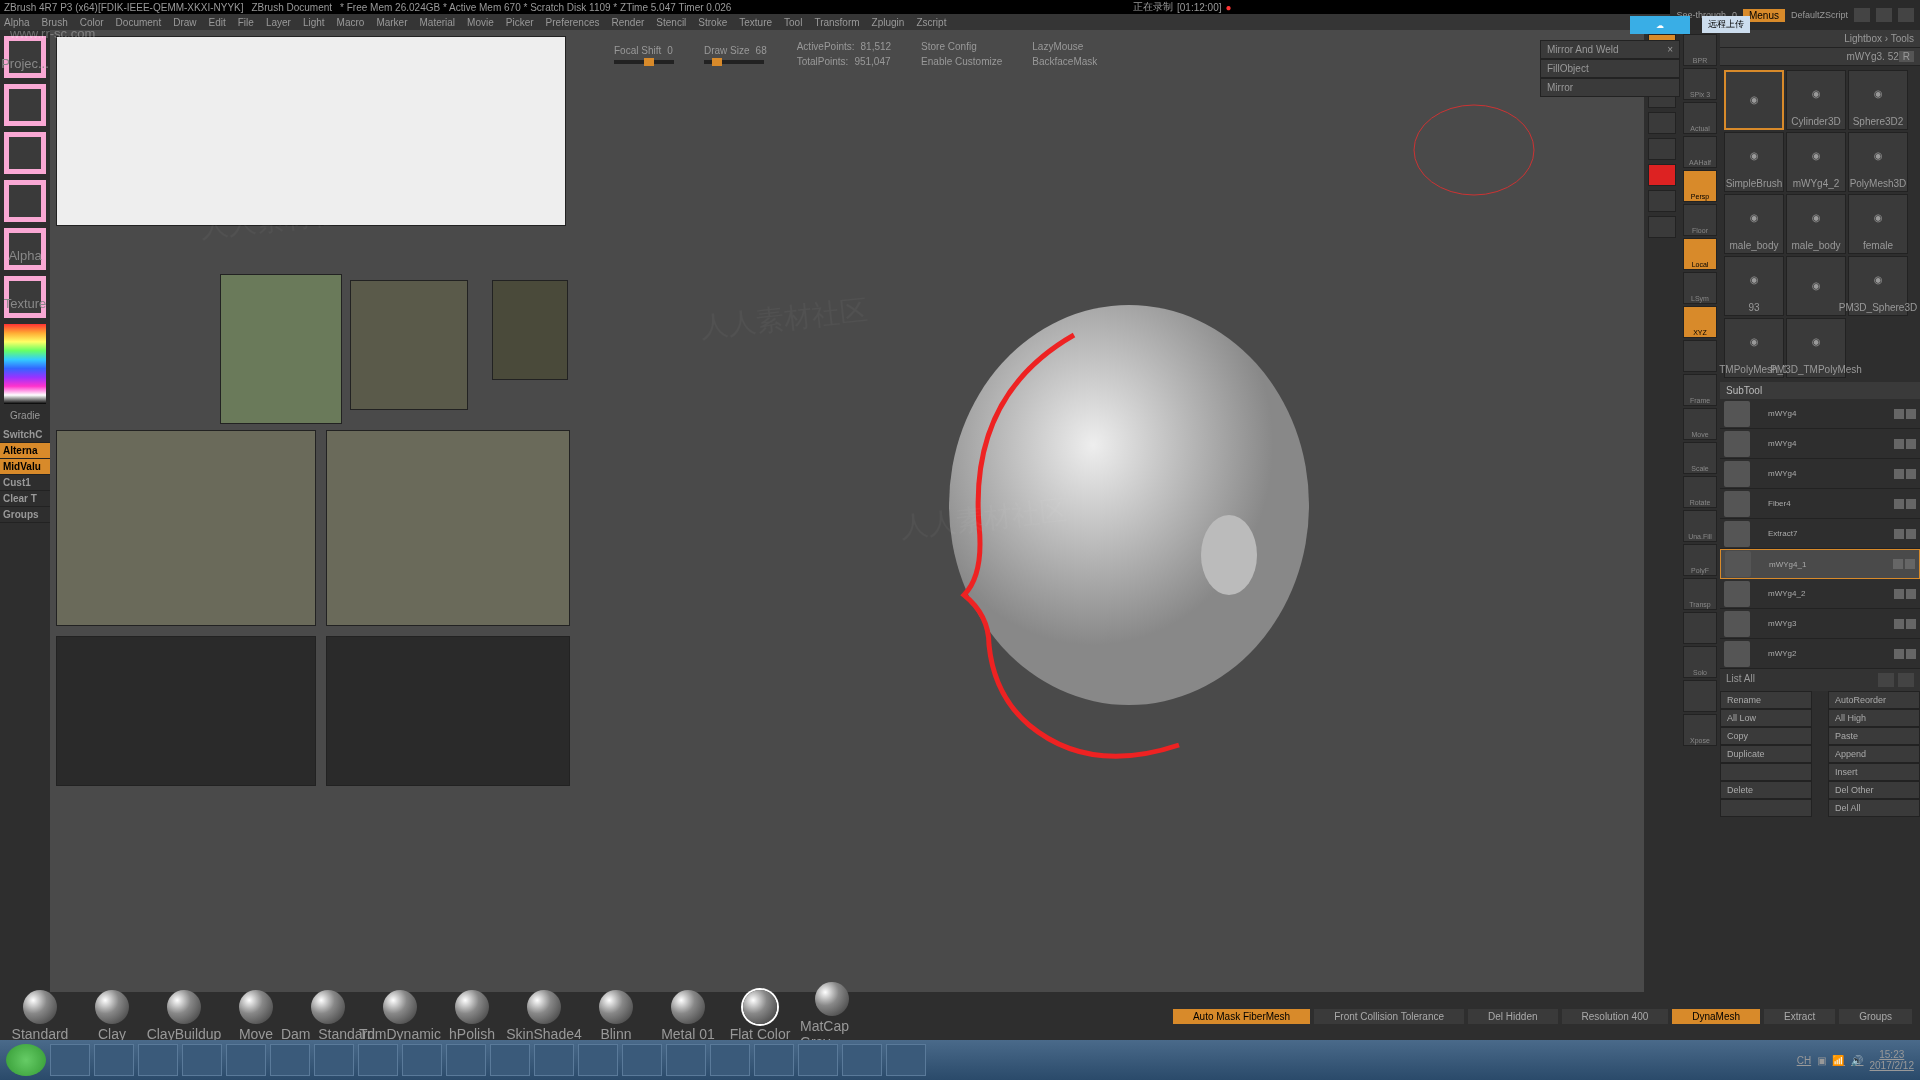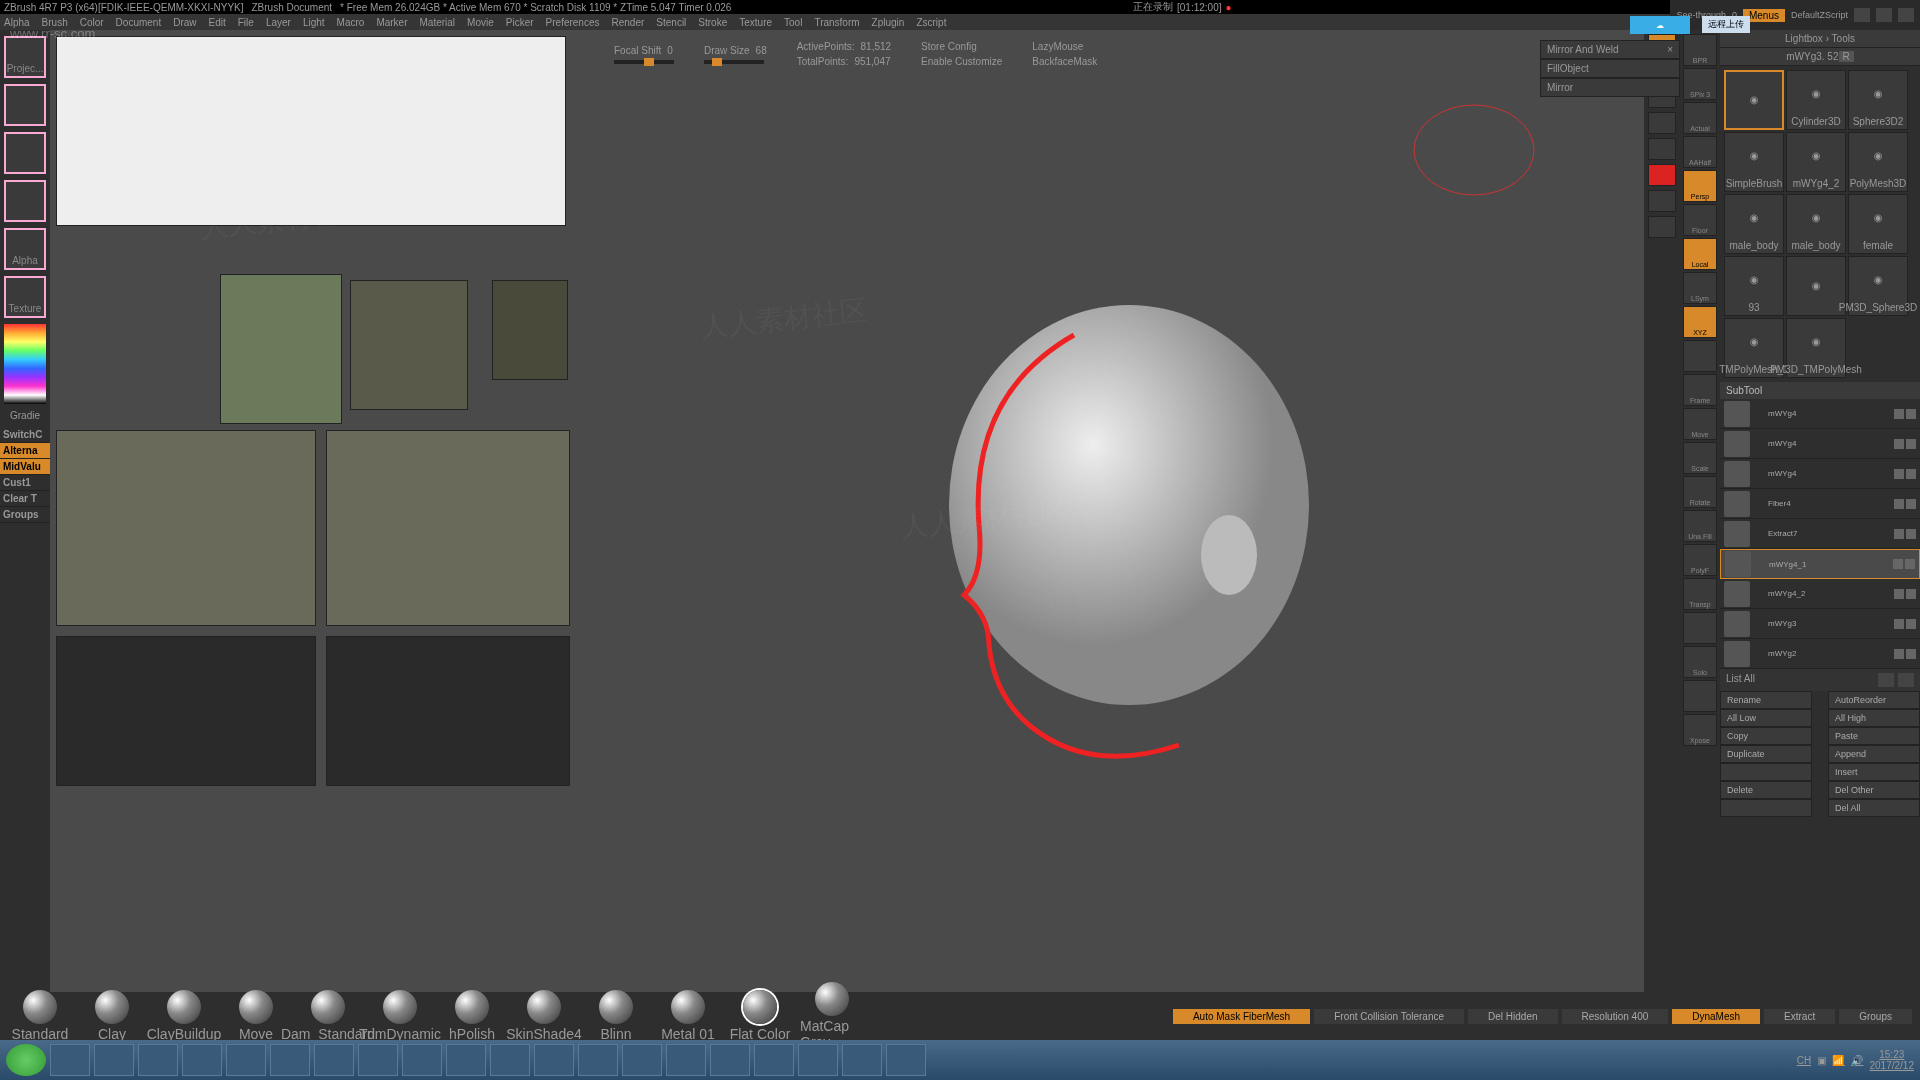--- a/index.html
+++ b/index.html
@@ -8,21 +8,21 @@
 .titlebar .tseg { margin-right:8px; white-space:nowrap; }
 .titlebar .winctl { margin-left:auto; display:flex; gap:4px; }
 .titlebar .winctl span { width:14px; height:10px; background:#555; display:inline-block; }
 .menubar { height:16px; background:#353535; display:flex; align-items:center; padding:0 4px; gap:12px; font-size:9px; color:#aaa; }
 .topright { position:absolute; top:0; right:0; height:30px; display:flex; align-items:center; gap:6px; padding:0 6px; background:#2a2a2a; z-index:5; }
 .topright .lab { font-size:9px; color:#999; }
 .topright .menus { background:#d88a2a; color:#000; padding:1px 6px; }
 .topright .iconbtn { width:16px; height:14px; background:#444; }
 .main { display:flex; height:calc(100% - 30px - 40px); }
 .leftcol { width:50px; background:#2e2e2e; display:flex; flex-direction:column; align-items:center; padding-top:6px; gap:6px; }
-.leftcol .slot { width:42px; height:42px; background:#3a3a3a; border:2px solid #f9a8d4; font-size:10px; color:#888; display:flex; align-items:flex-end; justify-content:center; padding-bottom:2px; }
+.leftcol .slot { width:42px; height:42px; background:#3a3a3a; border:5px solid #f9a8d4; font-size:13px; color:#888; display:flex; align-items:flex-end; justify-content:center; padding-bottom:2px; }
 .leftcol .grad { width:42px; height:80px; background:linear-gradient(to bottom,#f33,#fa3,#ff6,#6f6,#3cf,#36f,#93f,#f3c,#fff,#000); }
 .leftopts { width:50px; background:#2e2e2e; font-size:9px; }
 .leftopts div { padding:2px 3px; border-bottom:1px solid #222;font-weight:bold; }
 .leftopts .orange { background:#d88a2a; color:#000; }
 .refpanel { flex:0 0 524px; background:#4a4a4a; position:relative; overflow:hidden; }
 .refimg { position:absolute; background:#888; border:1px solid #222; display:flex; align-items:center; justify-content:center; font-size:9px; color:#444; overflow:hidden; }
 .book { background:#eee; }
 .canvas { flex:1; background:#4a4a4a; position:relative; }
 .canvas-top { position:absolute; top:0; left:40px; right:0; height:48px; display:flex; gap:30px; align-items:center; font-size:9px; color:#ccc; }
 .canvas-top .grp { display:flex; flex-direction:column; gap:4px; }
@@ -31,21 +31,21 @@
 .canvas-top .slider .handle { position:absolute; width:10px; height:8px; background:#d88a2a; top:-2px; }
 .headsvg { position:absolute; left:50%; top:50%; transform:translate(-50%,-50%); }
 .rtoolcol { width:36px; background:#2e2e2e; display:flex; flex-direction:column; align-items:center; padding:4px 0; gap:4px; }
 .rtoolcol .tbtn { width:28px; height:22px; background:#3a3a3a; border:1px solid #222; }
 .rtoolcol .tbtn.red { background:#d22; }
 .rtoolcol .tbtn.yel { background:#d88a2a; }
 .navcol { width:40px; background:#2e2e2e; display:flex; flex-direction:column; align-items:center; padding:4px 0; gap:2px; }
 .navcol .nbtn { width:34px; height:32px; background:#3a3a3a; border:1px solid #222; font-size:7px; color:#888; display:flex; align-items:flex-end; justify-content:center; padding-bottom:1px; }
 .navcol .nbtn.orange { background:#d88a2a; color:#000; }
 .rightpanel { width:200px; background:#2e2e2e; display:flex; flex-direction:column; font-size:9px; }
-.rhead { background:#3a3a3a; padding:3px 6px; color:#bbb; border-bottom:1px solid #222; display:flex; justify-content:center; }
+.rhead { background:#3a3a3a; padding:3px 6px; color:#bbb; border-bottom:1px solid #222; display:flex; justify-content:flex-end; }
 .rhead .r { background:#555; padding:0 4px; }
 .toolgrid { display:flex; flex-wrap:wrap; padding:4px; gap:2px; }
 .toolgrid .titem { width:60px; height:60px; background:#3a3a3a; border:1px solid #222; display:flex; flex-direction:column; align-items:center; justify-content:flex-end; font-size:7px; color:#888; padding-bottom:2px; position:relative; }
 .toolgrid .titem.sel { border:2px solid #d88a2a; }
 .toolgrid .titem .icon { flex:1; display:flex; align-items:center; justify-content:center; }
 .subtoolhead { background:#3a3a3a; padding:3px 6px; color:#bbb; }
 .subtools { max-height:280px; overflow:hidden; }
 .strow { display:flex; align-items:center; height:30px; border-bottom:1px solid #222; padding:0 4px; gap:18px; }
 .strow.sel { background:#4a4a4a; border:1px solid #d88a2a; }
 .strow .thumb { width:26px; height:26px; background:#555; border-radius:2px; }

